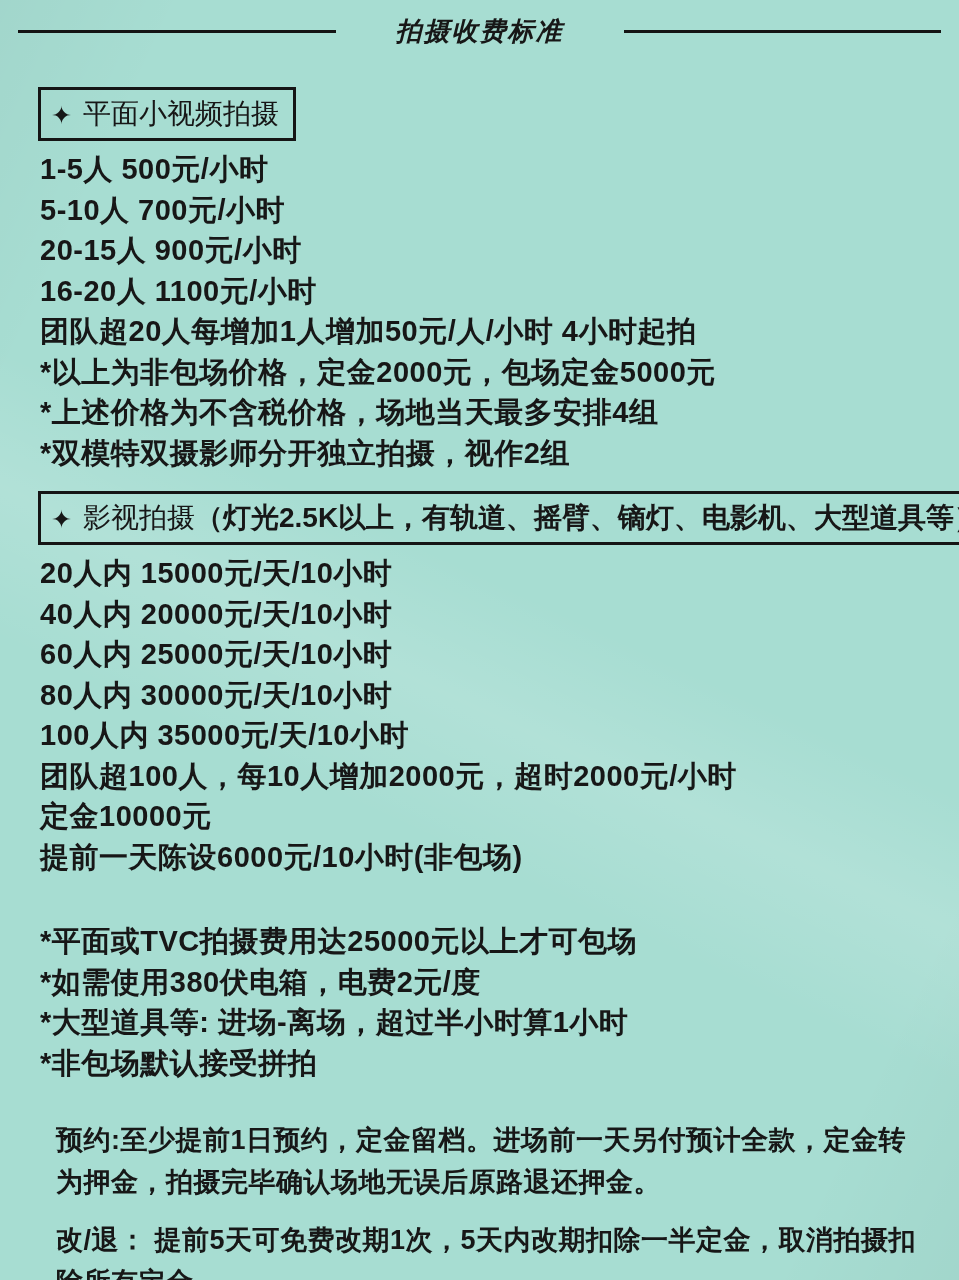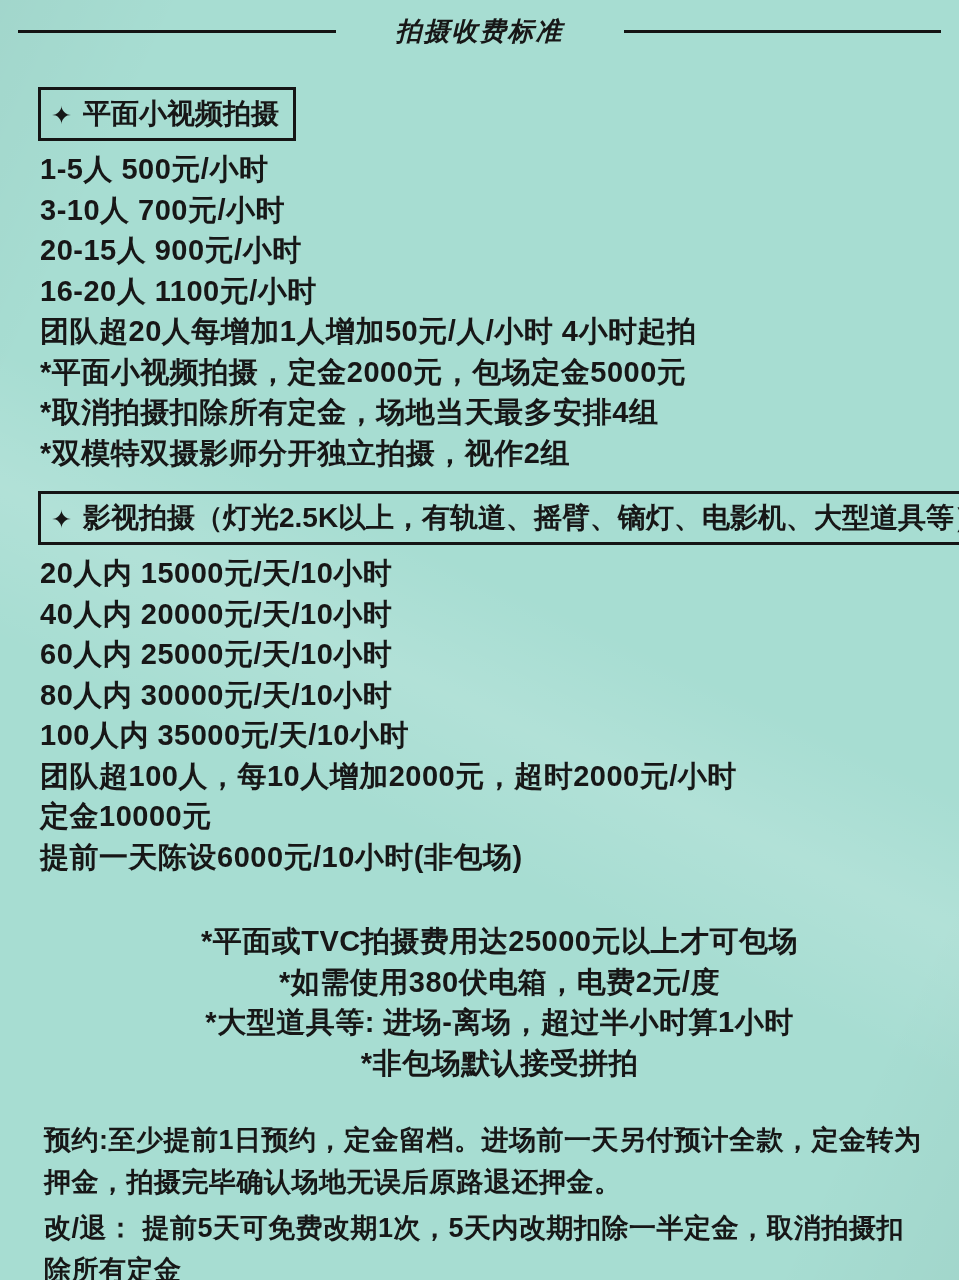--- a/index.html
+++ b/index.html
@@ -35,51 +35,51 @@
     display: inline-flex;
     align-items: center;
     border: 3px solid #151515;
     padding: 5px 14px 5px 10px;
     margin-left: 38px;
     font-size: 28px;
     white-space: nowrap;
     background: transparent;
   }
   .star { font-size: 25px; margin-right: 11px; line-height: 1; position: relative; top: 1px; }
-  .sec-name { font-weight: bold; }
+  .sec-name { font-weight: normal; }
   .sec-detail { font-weight: 600; }
 
   .sec1 .box-header { margin-top: 38px; }
   .sec2 .box-header { margin-top: 18px; }
 
   
   .lines { list-style: none; margin: 8px 4px 0 0; padding: 0 0 0 40px; }
   .lines li {
     font-size: 29px;
     line-height: 40.5px;
     font-weight: 600;
     letter-spacing: 0.5px;
     white-space: nowrap;
   }
 
   
-  .notes { margin-top: 44px; padding-left: 40px; text-align: center; }
+  .notes { margin-top: 44px; padding-left: 40px; }
   .notes p {
     margin: 0;
     font-size: 29px;
     line-height: 40.5px;
     font-weight: 600;
     letter-spacing: 0.5px;
     white-space: nowrap;
   }
 
   
   .policy { margin-top: 36px; padding-left: 40px; width: 935px; }
   .policy p {
-    margin: 4px;
+    margin: 16px;
     font-size: 27px;
     line-height: 42px;
     font-weight: 600;
     letter-spacing: 0.5px;
   }
 </style>
 </head>
 <body>
 
 <div class="sheet">
@@ -90,26 +90,26 @@
     <span class="rule"></span>
   </header>
 
   <section class="sec1">
     <div class="box-header">
       <span class="star">✦</span>
       <span class="sec-name">平面小视频拍摄</span>
     </div>
     <ul class="lines">
       <li>1-5人 500元/小时</li>
-      <li>3-10人 700元/小时</li>
+      <li>5-10人 700元/小时</li>
       <li>20-15人 900元/小时</li>
       <li>16-20人 1100元/小时</li>
       <li>团队超20人每增加1人增加50元/人/小时 4小时起拍</li>
-      <li>*平面小视频拍摄，定金2000元，包场定金5000元</li>
-      <li>*取消拍摄扣除所有定金，场地当天最多安排4组</li>
+      <li>*以上为非包场价格，定金2000元，包场定金5000元</li>
+      <li>*上述价格为不含税价格，场地当天最多安排4组</li>
       <li>*双模特双摄影师分开独立拍摄，视作2组</li>
     </ul>
   </section>
 
   <section class="sec2">
     <div class="box-header">
       <span class="star">✦</span>
       <span class="sec-name">影视拍摄</span>
       <span class="sec-detail">（灯光2.5K以上，有轨道、摇臂、镝灯、电影机、大型道具等）</span>
     </div>

